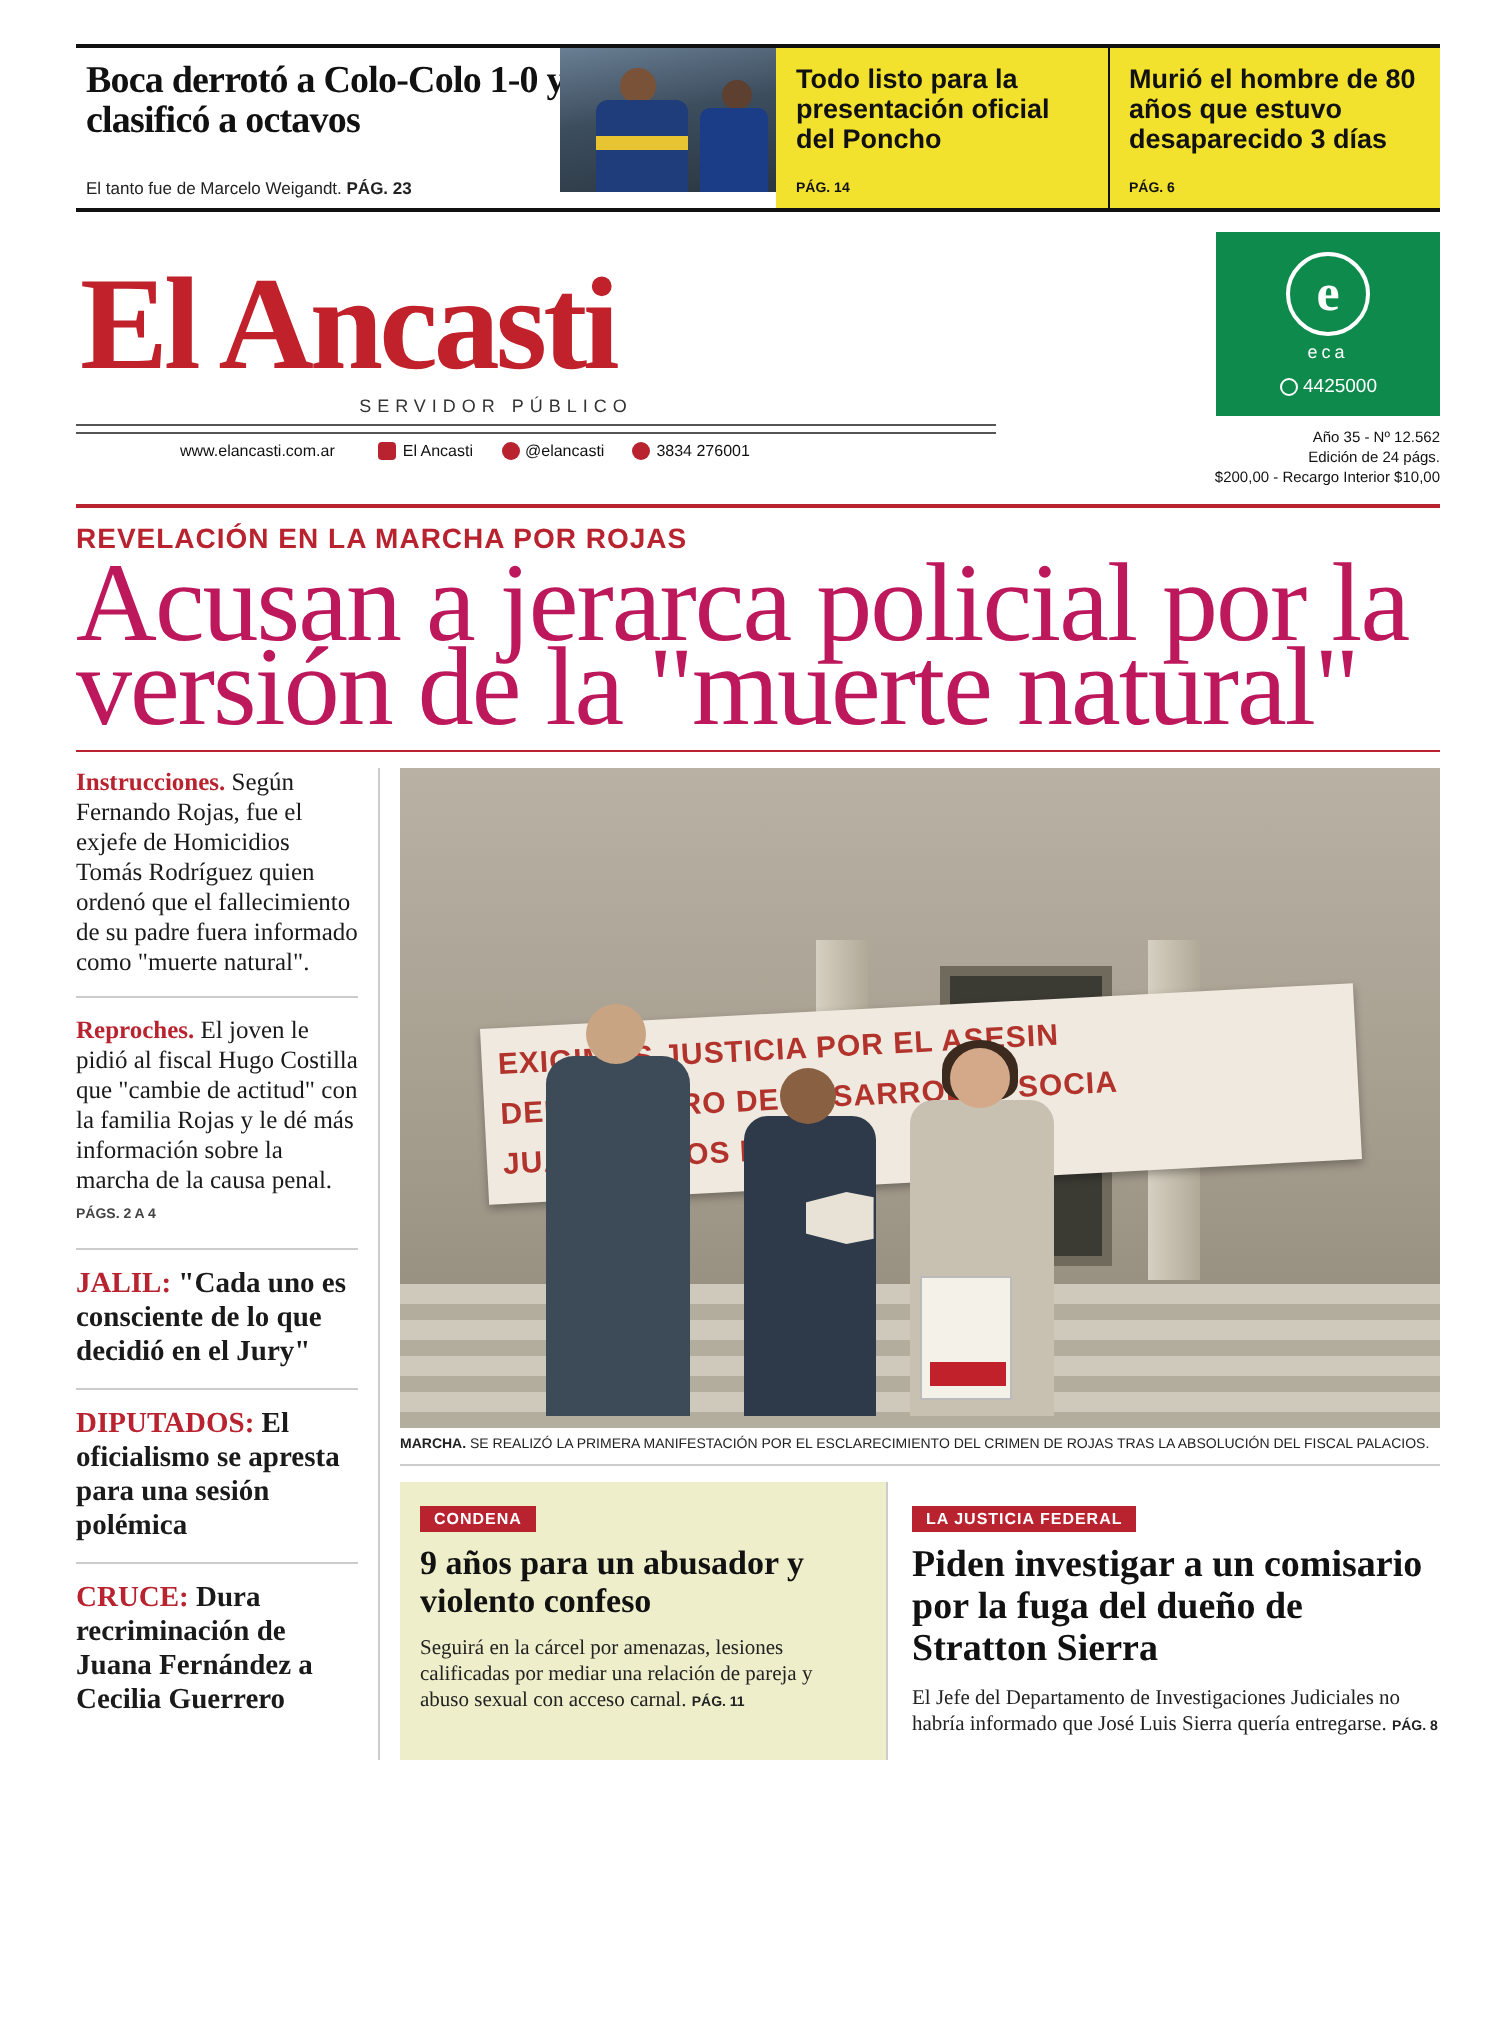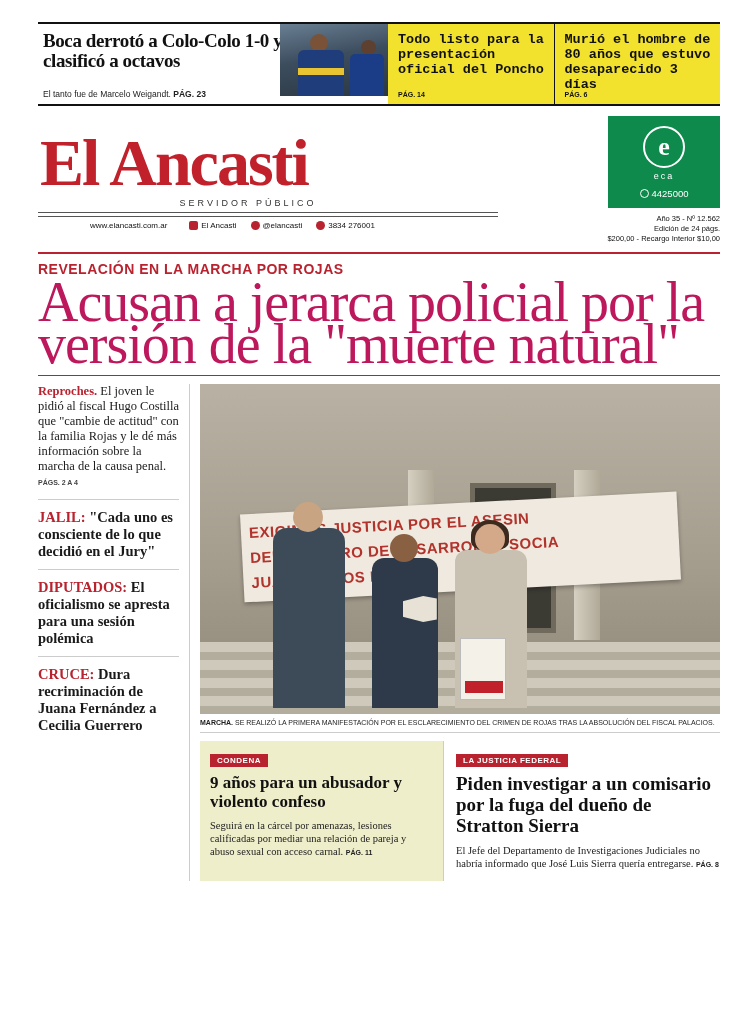--- a/index.html
+++ b/index.html
@@ -101,21 +101,21 @@
     display: flex;
   }
   .teaser-col {
     flex: 1;
     padding: 8px 8px 4px 10px;
     border-left: 1px solid #111;
     position: relative;
   }
   .teaser-col:first-child { border-left: none; }
   .teaser-col h3 {
-    font-family: Liberation Mono, monospace;
+    font-family: Liberation Sans, sans-serif;
     font-weight: bold;
     font-size: 13.5px;
     line-height: 15px;
     color: #111;
   }
   .teaser-col .pag {
     font-family: "Liberation Sans", sans-serif;
     font-size: 7px;
     font-weight: bold;
     color: #111;
@@ -546,20 +546,23 @@
   </div>
 
   <div class="kicker">REVELACIÓN EN LA MARCHA POR ROJAS</div>
   <div class="headline">Acusan a jerarca policial por la versión de la "muerte natural"</div>
   <div class="hl-rule"></div>
 
   <div class="main-area">
 
     <div class="col-left">
 
+      <div class="brief">
+        <b class="lead">Instrucciones.</b><span> Según Fernando Rojas, fue el exjefe de Homicidios Tomás Rodríguez quien ordenó que el fallecimiento de su padre fuera informado como "muerte natural".</span>
+      </div>
 
       <div class="brief">
         <b class="lead">Reproches.</b><span> El joven le pidió al fiscal Hugo Costilla que "cambie de actitud" con la familia Rojas y le dé más información sobre la marcha de la causa penal.</span>
         <span class="pag">PÁGS. 2 A 4</span>
       </div>
 
       <div class="brief big">
         <b class="lead">JALIL:</b><span> "Cada uno es consciente de lo que decidió en el Jury"</span>
       </div>
 

